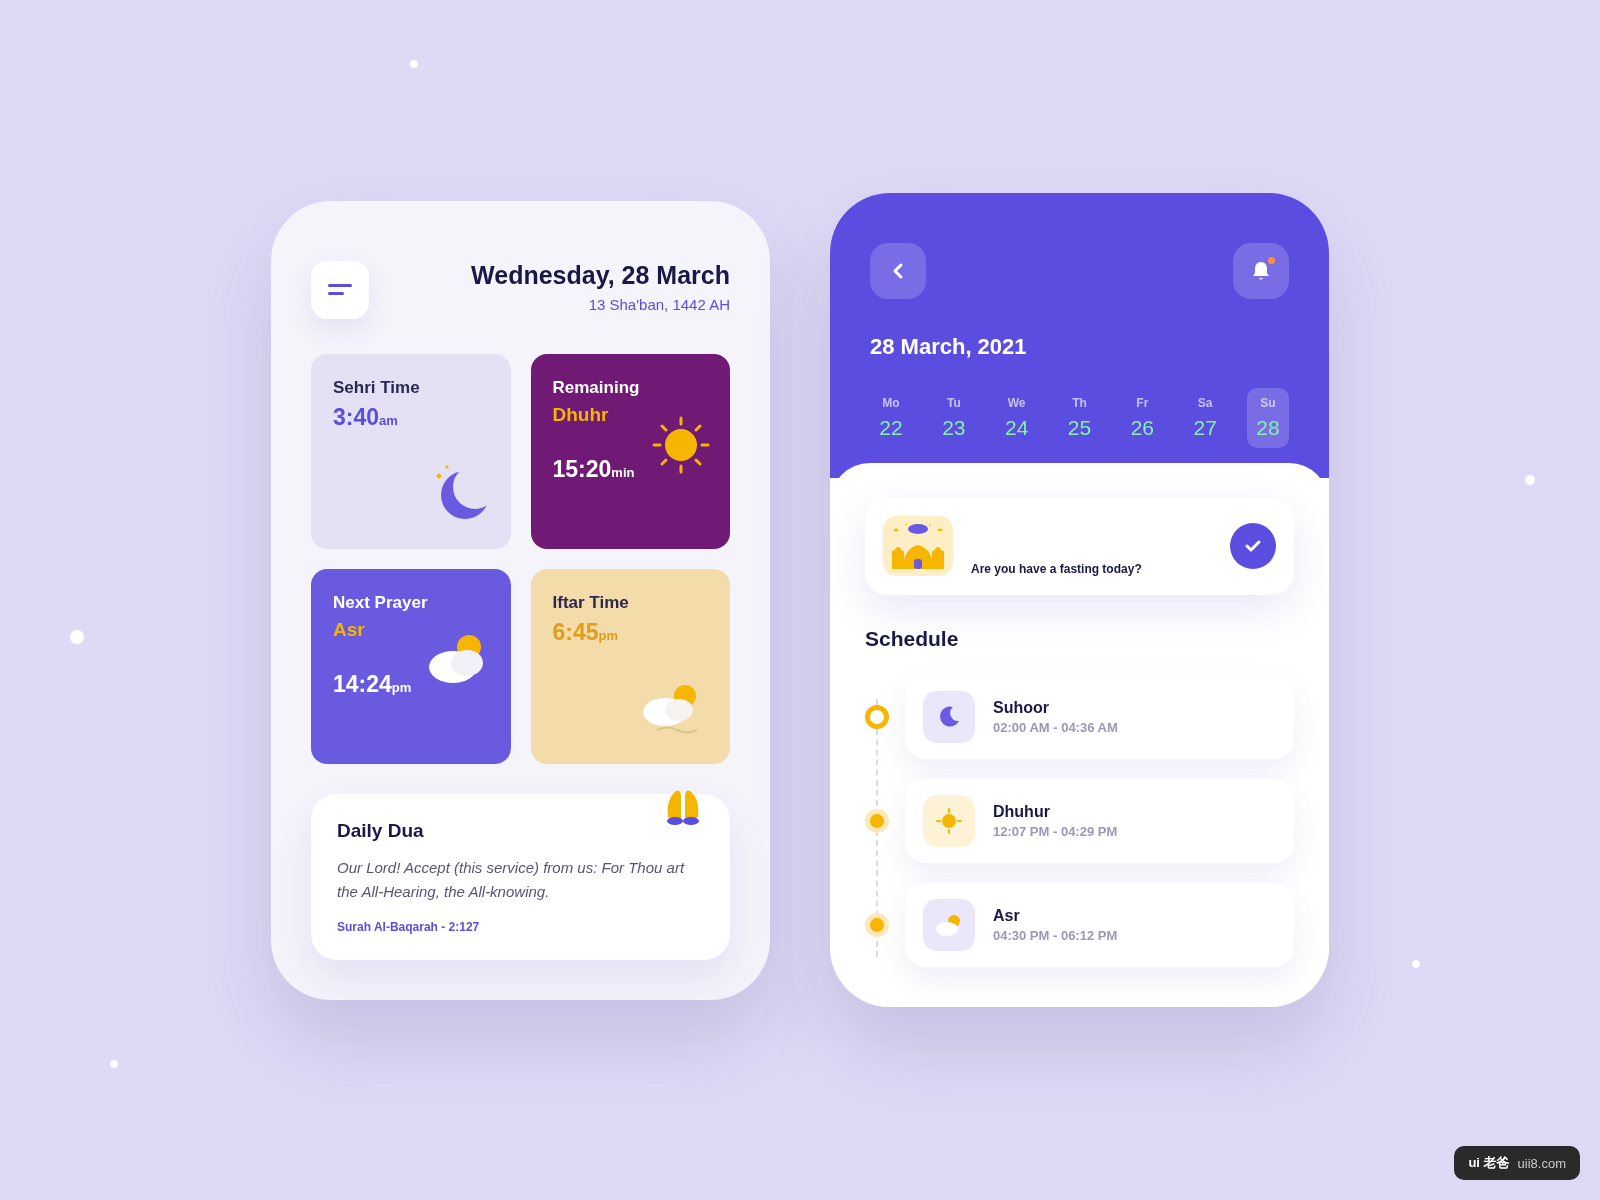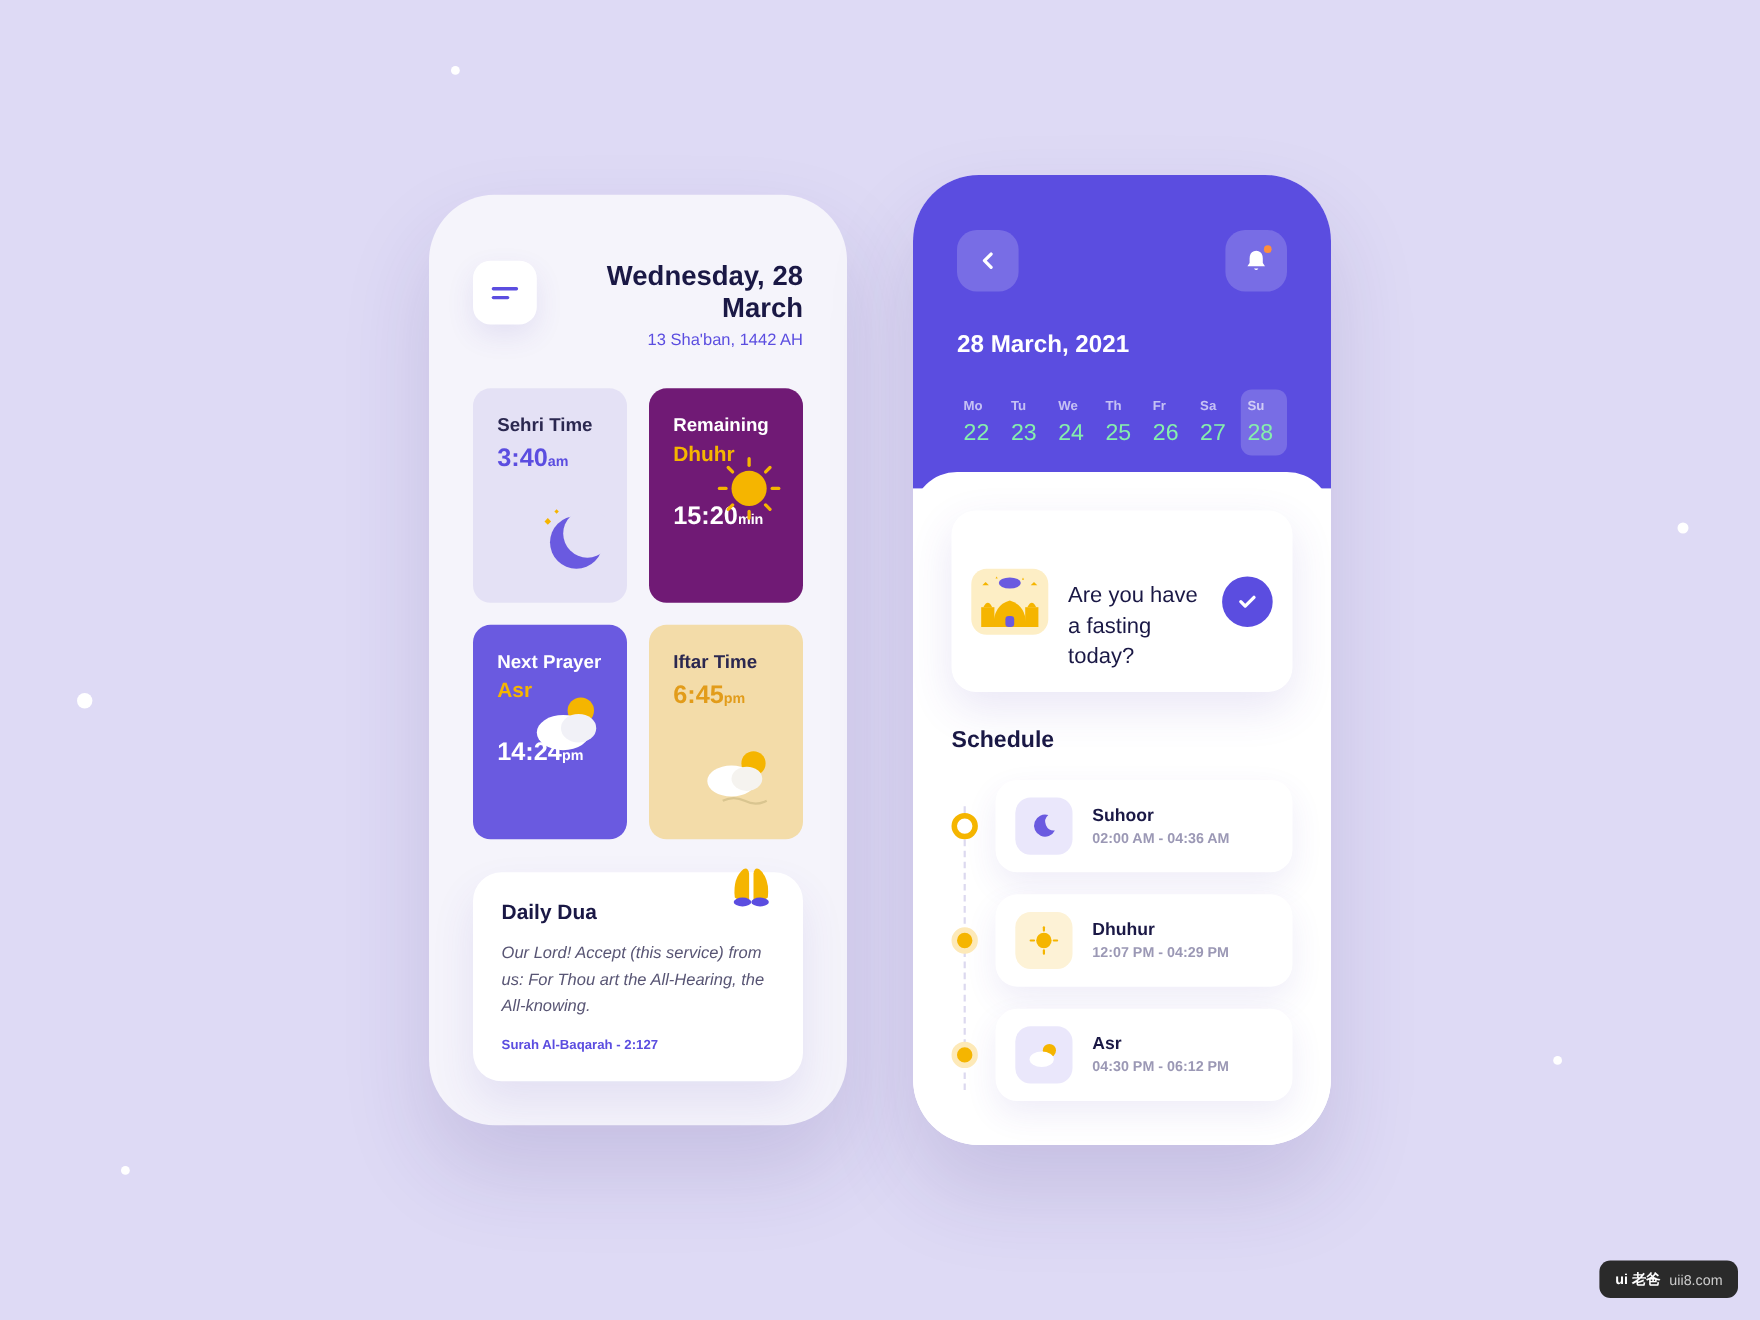--- a/index.html
+++ b/index.html
@@ -8,21 +8,21 @@
   width: 1600px;
   height: 1200px;
   display: flex;
   align-items: center;
   justify-content: center;
   gap: 60px;
   position: relative;
 }
 .dot { position: absolute; background: #fff; border-radius: 50%; }
 .phone {
-  width: 380px;
+  width: 499px;
   border-radius: 60px;
   overflow: hidden;
   box-shadow: 0 40px 80px rgba(60,40,120,0.15);
 }
 .phone-left { background: #f5f4fb; padding: 60px 40px 40px; }
 .phone-right { background: #fff; }
 
 
 .header-row { display: flex; align-items: flex-start; gap: 20px; margin-bottom: 35px; }
 .menu-btn {
@@ -71,29 +71,29 @@
 .dua-ref { font-size: 12px; font-weight: 700; color: #5b4de0; }
 .dua-icon { position: absolute; top: -15px; right: 20px; }
 
 
 .top-purple { background: #5b4de0; padding: 50px 40px 30px; }
 .top-bar { display: flex; justify-content: space-between; margin-bottom: 35px; }
 .icon-btn { width: 56px; height: 56px; background: rgba(255,255,255,0.18); border-radius: 18px; display: flex; align-items: center; justify-content: center; position:relative;}
 .notif-dot { position:absolute; top:14px; right:14px; width:7px; height:7px; background:#ff8e3c; border-radius:50%;}
 .date-label { font-size: 22px; font-weight: 700; color: #fff; margin-bottom: 28px; }
 .week-row { display: flex; justify-content: space-between; }
-.day-col { text-align: left; padding: 8px 6px; border-radius: 10px; min-width: 42px;}
+.day-col { text-align: center; padding: 8px 6px; border-radius: 10px; min-width: 42px;}
 .day-col.active { background: rgba(255,255,255,0.18); }
 .day-col .dow { font-size: 12px; color: rgba(255,255,255,0.65); font-weight:600; margin-bottom: 6px; }
 .day-col .dnum { font-size: 21px; color: #86efac; font-weight: 400; }
 
 .bottom-white { background: #fff; border-radius: 40px 40px 0 0; margin-top: -15px; padding: 35px 35px 20px; }
 .fasting-card { background: #fff; border-radius: 22px; padding: 18px; display: flex; align-items: center; gap: 18px; box-shadow: 0 15px 40px rgba(80,60,180,0.12); margin-bottom: 32px;}
 .fasting-img { width: 70px; height: 60px; background: #fdeec5; border-radius: 14px; display:flex; align-items:center; justify-content:center;}
-.fasting-text { flex: 1; font-size: 20px; font-weight: 400; color: #1a1845; line-height:1.4;margin-top:45px;}
+.fasting-text { flex: 1; font-size: 12px; font-weight: 700; color: #1a1845; line-height:1.4;margin-top:45px;}
 .check-btn { width: 46px; height: 46px; background: #5b4de0; border-radius: 50%; display: flex; align-items:center; justify-content:center;}
 
 .sched-title { font-size: 21px; font-weight: 800; color: #1a1845; margin-bottom: 24px; }
 .timeline { position: relative; padding-left: 40px; }
 .timeline::before { content:''; position:absolute; left:11px; top:24px; bottom:10px; border-left: 2px dashed #dcd9ef;}
 .sched-item { display:flex; align-items:center; gap:18px; background:#fff; border-radius:20px; padding:16px 18px; margin-bottom:20px; box-shadow: 0 12px 30px rgba(80,60,180,0.09); position:relative;}
 .tl-dot { position:absolute; left:-40px; width:24px; height:24px; border-radius:50%; background:#fff;}
 .tl-dot.ring { border: 5px solid #f5b500; }
 .tl-dot.fill { background:#f5b500; border: 5px solid #fde9b8;}
 .sched-icon { width:52px; height:52px; border-radius:14px; display:flex; align-items:center; justify-content:center;}

